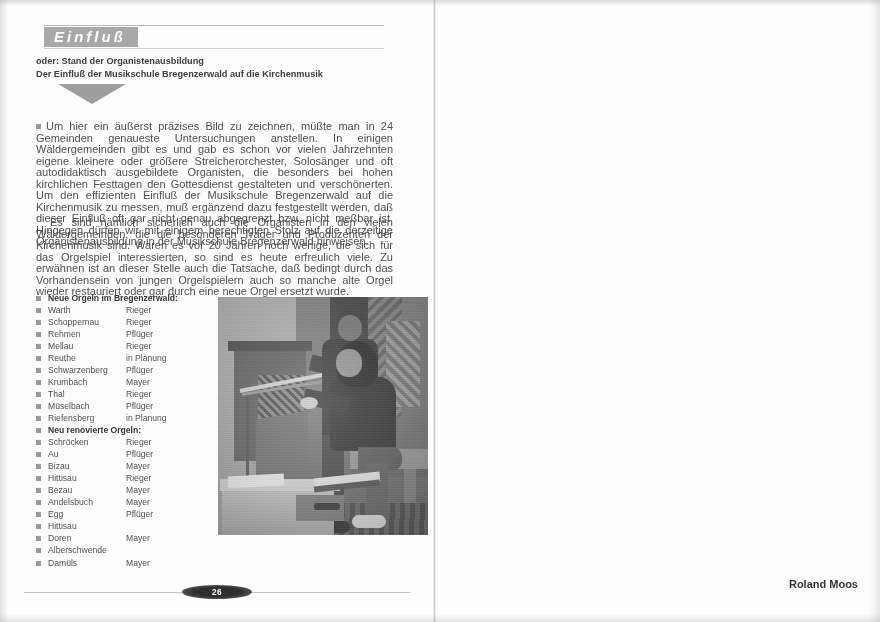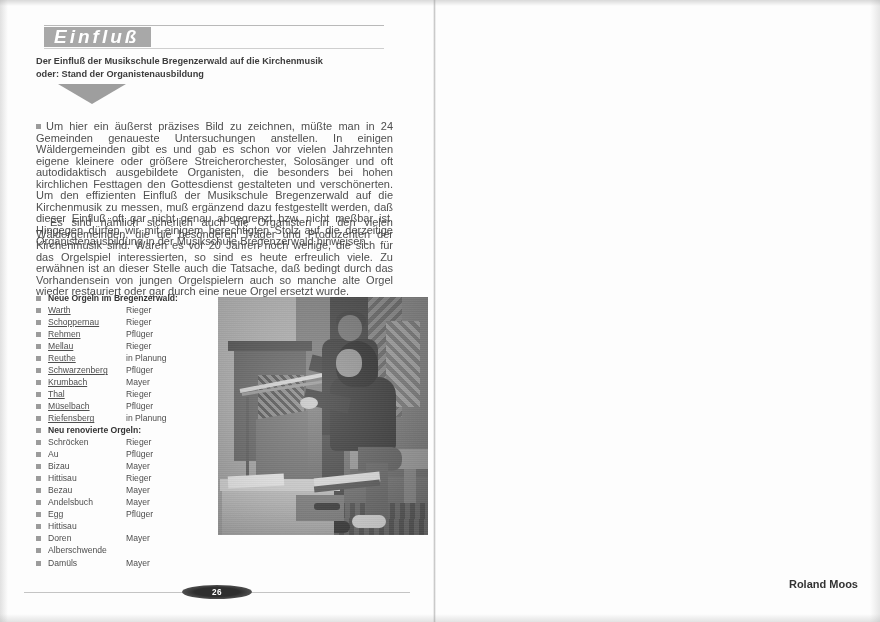--- a/index.html
+++ b/index.html
@@ -23,21 +23,21 @@
   .scan-edge-bottom{position:absolute;left:0;bottom:0;width:880px;height:8px;
           background:linear-gradient(0deg,rgba(165,165,165,.30),rgba(255,255,255,0));}
 
   .page{position:absolute;top:0;height:622px;}
   .page-left{left:0;width:434px;}
   .page-right{left:434px;width:446px;}
 
   
   .banner{position:absolute;left:44px;top:27px;
           background:#a8a8a8;color:#ffffff;
-          font-weight:bold;font-style:italic;font-size:19px;
+          font-weight:bold;font-style:italic;font-size:15px;
           letter-spacing:3px;padding:2px 12px 3px 10px;
           line-height:15px;}
   .banner-rule{position:absolute;left:44px;top:25px;width:340px;height:1px;background:#b9b9b9;}
   .banner-rule2{position:absolute;left:44px;top:48px;width:340px;height:1px;background:#cfcfcf;}
 
   .subtitle{position:absolute;left:36px;top:55px;width:360px;
             font-size:9.2px;font-weight:bold;color:#3d3d3d;line-height:12.5px;}
 
   .tri{width:0;height:0;border-left:34px solid transparent;border-right:34px solid transparent;
        border-top:20px solid #9e9e9e;}
@@ -55,21 +55,21 @@
   
   .list{position:absolute;font-size:8.6px;line-height:12.05px;color:#4e4e4e;}
   .list-hd{font-weight:bold;color:#333333;}
   .row{display:flex;align-items:baseline;}
   .row .bul{flex:0 0 12px;}
   .bul i{display:inline-block;width:5px;height:5px;background:#9b9b9b;font-style:normal;}
   .name{display:inline-block;}
   .val{display:inline-block;}
 
   .l-neue{left:36px;top:292px;width:172px;}
-  .l-neue .name{width:78px;text-decoration:underline;}
+  .l-neue .name{width:78px;}
   .l-renov{left:36px;top:424px;width:172px;}
   .l-renov .name{width:78px;}
 
   .sig{position:absolute;right:22px;top:578px;font-size:11px;font-weight:bold;color:#333;}
 
   
   .foot{position:absolute;bottom:23px;height:14px;margin-top:40px;}
   .foot-left{left:24px;width:386px;}
   .foot .line{position:absolute;top:7px;left:0;width:100%;height:1px;background:#c4c4c4;}
   .foot .ell{position:absolute;top:0;left:50%;transform:translateX(-50%);
@@ -144,22 +144,22 @@
   <div class="scan-edge-bottom"></div>
   <div class="gutter"></div>
 
   <div class="page page-left">
 
     <div class="banner-rule"></div>
     <div class="banner">Einfluß</div>
     <div class="banner-rule2"></div>
 
     <div class="subtitle">
+      <div>oder: Stand der Organistenausbildung</div>
       <div>Der Einfluß der Musikschule Bregenzerwald auf die Kirchenmusik</div>
-      <div>oder: Stand der Organistenausbildung</div>
     </div>
 
     <div class="tri tri-left"></div>
 
     <div class="body-col p-left-1">
       <span class="sq"></span><span>Um hier ein äußerst präzises Bild zu zeichnen, müßte man in 24 Gemeinden genaueste Untersuchungen anstellen. In einigen Wäldergemeinden gibt es und gab es schon vor vielen Jahrzehnten eigene kleinere oder größere Streicherorchester, Solosänger und oft autodidaktisch ausgebildete Organisten, die besonders bei hohen kirchlichen Festtagen den Gottesdienst gestalteten und verschönerten. Um den effizienten Einfluß der Musikschule Bregenzerwald auf die Kirchenmusik zu messen, muß ergänzend dazu festgestellt werden, daß dieser Einfluß oft gar nicht genau abgegrenzt bzw. nicht meßbar ist. Hingegen dürfen wir mit einigem berechtigten Stolz auf die derzeitige Organistenausbildung in der Musikschule Bregenzerwald hinweisen.</span>
     </div>
 
     <div class="body-col p-left-2 indent">
       <span>Es sind nämlich sicherlich auch die Organisten in den vielen Wäldergemeinden, die die besonderen Träger und Produzenten der Kirchenmusik sind. Waren es vor 20 Jahren noch wenige, die sich für das Orgelspiel interessierten, so sind es heute erfreulich viele. Zu erwähnen ist an dieser Stelle auch die Tatsache, daß bedingt durch das Vorhandensein von jungen Orgelspielern auch so manche alte Orgel wieder restauriert oder gar durch eine neue Orgel ersetzt wurde.</span>

